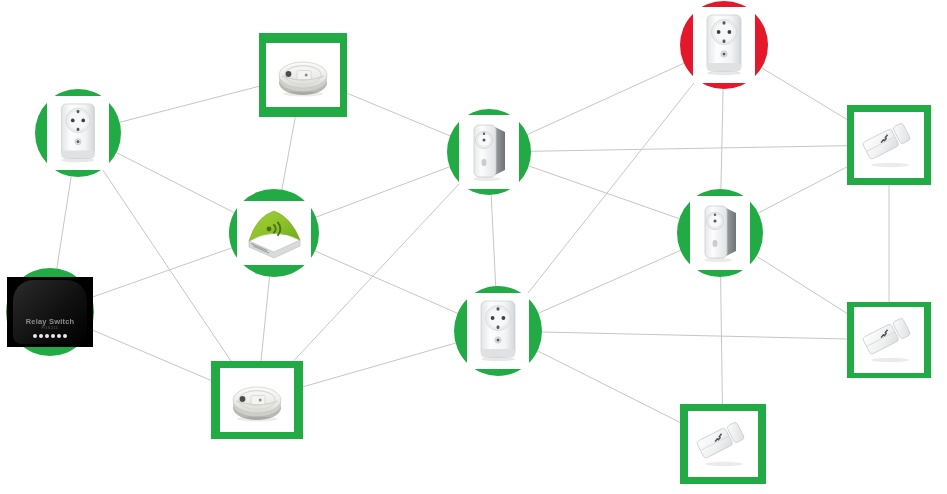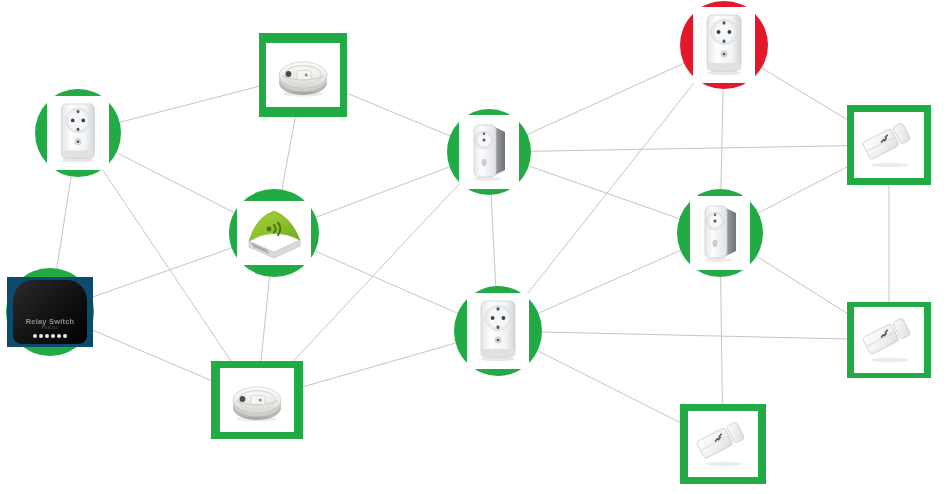--- a/index.html
+++ b/index.html
@@ -120,21 +120,21 @@
     <path d="M8 36.5 L24 43.5" stroke="#9aa0a4" stroke-width="1.1"></path>
     <path d="M10 39 L26 46" stroke="#9aa0a4" stroke-width="1.1"></path>
     <path d="M6 34 Q31 19 57 33 Q48 10 31 4 Q13 10 6 34 Z" fill="url(#gwT)" stroke="#7aad22" stroke-width=".6"></path>
     <circle cx="26" cy="22" r="2.4" fill="#4f6f14"></circle>
     <path d="M31 25.5 a5 5 0 0 0 0-7.5" fill="none" stroke="#4f6f14" stroke-width="1.9" stroke-linecap="round"></path>
     <path d="M35 28 a9.5 9.5 0 0 0 0-12.5" fill="none" stroke="#4f6f14" stroke-width="1.9" stroke-linecap="round"></path>
   </svg>
         </div>
       </div>
       <div class="node circle" title="Relay Switch" style="left: 6px; top: 268px; width: 88px; height: 88px; background: rgb(34, 170, 68);">
-        <div class="inner" style="background: #0c4a6e; width: 86px; height: 70px;">
+        <div class="inner" style="background: #000000; width: 86px; height: 70px;">
           <div class="relay-body" style="width:74px;height:58px;">
       <div class="relay-title">Relay Switch</div>
       <div class="relay-model">FGS211</div>
       <div class="relay-pins">
               <i></i>
               <i></i>
               <i></i>
               <i></i>
               <i></i>
               <i></i>

